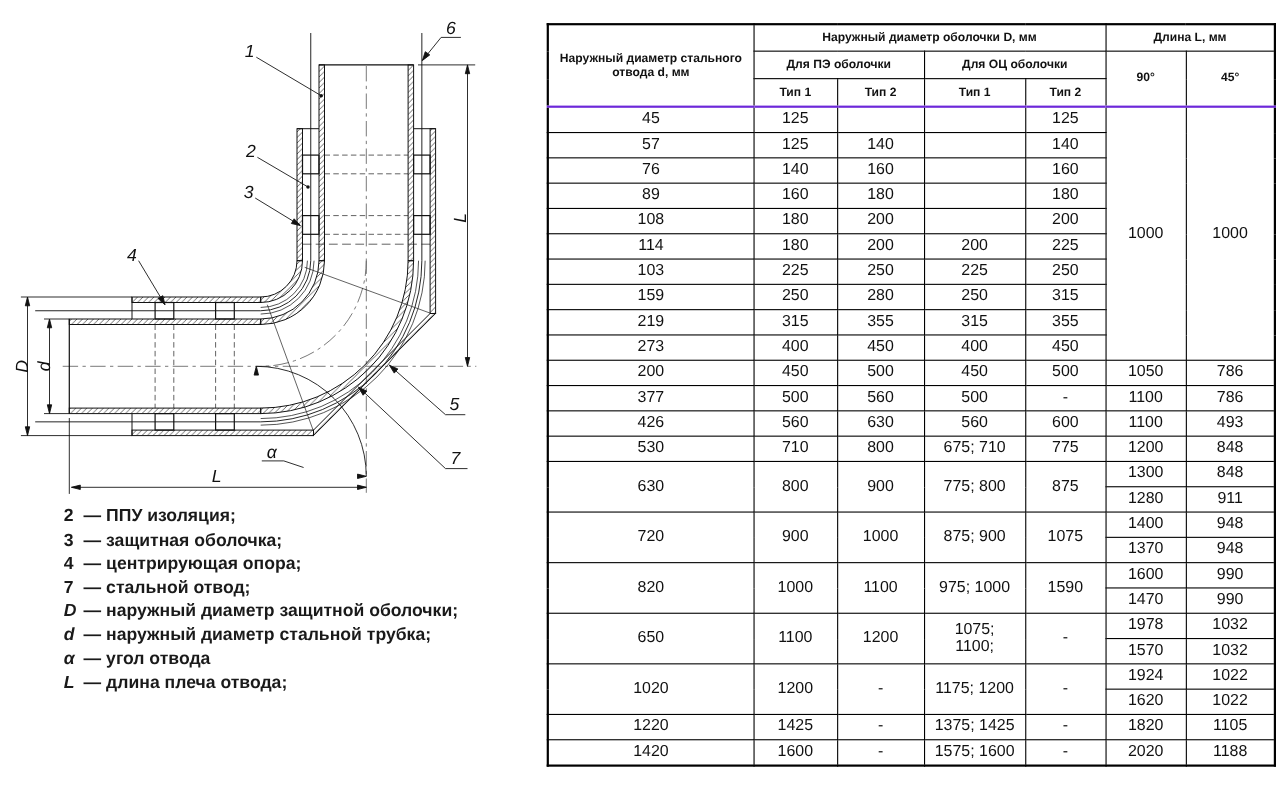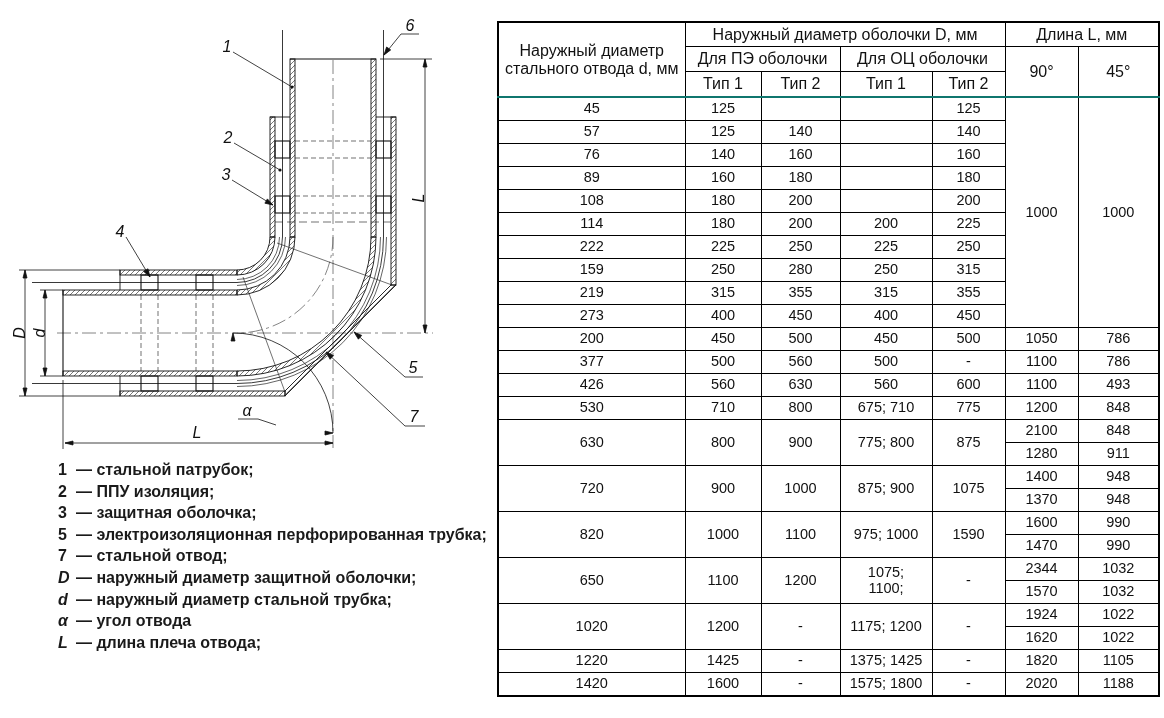--- a/index.html
+++ b/index.html
@@ -12,27 +12,27 @@
           line-height:21.6px;color:#1a1a1a;}
   .legend .k{display:inline-block;min-width:14px;}
   .legend .k.it{font-style:italic;}
   .legend .tx{margin-left:4px;}
   
   .table-wrap{position:absolute;left:497px;top:21px;}
   #spec-table{border-collapse:collapse;table-layout:fixed;width:661px;background:#fff;}
   #spec-table th,#spec-table td{border:1px solid #000;text-align:center;vertical-align:middle;
       padding:0 3px;overflow:hidden;}
   #spec-table{border:2px solid #000;}
-  #spec-table th{font-size:16px;font-weight:normal;line-height:1.12;}
+  #spec-table th{font-size:11px;font-weight:bold;line-height:1.12;}
   #spec-table td{font-size:14.5px;height:22px;line-height:1.1;white-space:pre-line;}
   #spec-table thead tr.hr1 th{height:23px;}
   #spec-table thead tr.hr2 th{height:24px;}
   #spec-table thead tr.hr3 th{height:24px;margin-top:12px;}
   #spec-table thead tr.hr3 th,
-  #spec-table thead th.bb{border-bottom:2px solid #0f766e;}
+  #spec-table thead th.bb{border-bottom:2px solid #6d28d9;}
 </style>
 </head>
 <body>
 
 <div class="stage">
 
   <svg class="diagram" width="497" height="460" viewBox="0 0 497 460">
     <defs>
       <pattern id="hatch" patternUnits="userSpaceOnUse" width="5" height="5">
         <path d="M -1 6 L 6 -1" stroke="#555" stroke-width="0.8"></path>
@@ -162,24 +162,23 @@
       <text x="414" y="422">7</text>
       <text x="20" y="338" transform="rotate(-90 20 333)">D</text>
       <text x="40" y="338" transform="rotate(-90 40 333)">d</text>
       <text x="419" y="203" transform="rotate(-90 419 198)">L</text>
       <text x="197" y="438">L</text>
       <text x="247" y="416">α</text>
     </g>
   </svg>
 
   <div class="legend">
-    <div><span class="k">1</span><span class="tx">— стальной патрубок;</span></div>
     <div><span class="k">2</span><span class="tx">— ППУ изоляция;</span></div>
     <div><span class="k">3</span><span class="tx">— защитная оболочка;</span></div>
-    <div><span class="k">5</span><span class="tx">— электроизоляционная перфорированная трубка;</span></div>
+    <div><span class="k">4</span><span class="tx">— центрирующая опора;</span></div>
     <div><span class="k">7</span><span class="tx">— стальной отвод;</span></div>
     <div><span class="k it">D</span><span class="tx">— наружный диаметр защитной оболочки;</span></div>
     <div><span class="k it">d</span><span class="tx">— наружный диаметр стальной трубка;</span></div>
     <div><span class="k it">α</span><span class="tx">— угол отвода</span></div>
     <div><span class="k it">L</span><span class="tx">— длина плеча отвода;</span></div>
   </div>
 
   <div class="table-wrap">
     <table id="spec-table">
       <colgroup>
@@ -249,21 +248,21 @@
             <td>200</td>
           </tr>
           <tr>
             <td>114</td>
             <td>180</td>
             <td>200</td>
             <td>200</td>
             <td>225</td>
           </tr>
           <tr>
-            <td>222</td>
+            <td>103</td>
             <td>225</td>
             <td>250</td>
             <td>225</td>
             <td>250</td>
           </tr>
           <tr>
             <td>159</td>
             <td>250</td>
             <td>280</td>
             <td>250</td>
@@ -318,21 +317,21 @@
             <td>775</td>
             <td>1200</td>
             <td>848</td>
           </tr>
           <tr>
             <td rowspan="2">630</td>
             <td rowspan="2">800</td>
             <td rowspan="2">900</td>
             <td rowspan="2">775; 800</td>
             <td rowspan="2">875</td>
-            <td>2100</td>
+            <td>1300</td>
             <td>848</td>
           </tr>
           <tr>
             <td>1280</td>
             <td>911</td>
           </tr>
           <tr>
             <td rowspan="2">720</td>
             <td rowspan="2">900</td>
             <td rowspan="2">1000</td>
@@ -358,21 +357,21 @@
             <td>1470</td>
             <td>990</td>
           </tr>
           <tr>
             <td rowspan="2">650</td>
             <td rowspan="2">1100</td>
             <td rowspan="2">1200</td>
             <td rowspan="2">1075;
 1100;</td>
             <td rowspan="2">-</td>
-            <td>2344</td>
+            <td>1978</td>
             <td>1032</td>
           </tr>
           <tr>
             <td>1570</td>
             <td>1032</td>
           </tr>
           <tr>
             <td rowspan="2">1020</td>
             <td rowspan="2">1200</td>
             <td rowspan="2">-</td>
@@ -391,21 +390,21 @@
             <td>-</td>
             <td>1375; 1425</td>
             <td>-</td>
             <td>1820</td>
             <td>1105</td>
           </tr>
           <tr>
             <td>1420</td>
             <td>1600</td>
             <td>-</td>
-            <td>1575; 1800</td>
+            <td>1575; 1600</td>
             <td>-</td>
             <td>2020</td>
             <td>1188</td>
           </tr>
         </tbody>
     </table>
   </div>
 
 </div>
 

